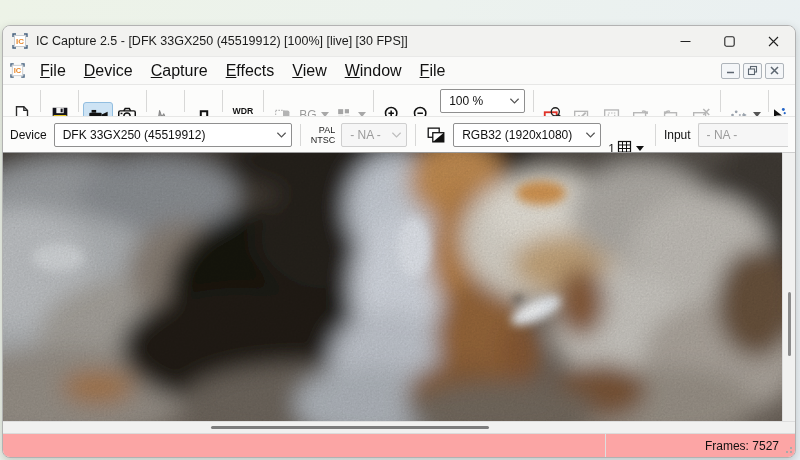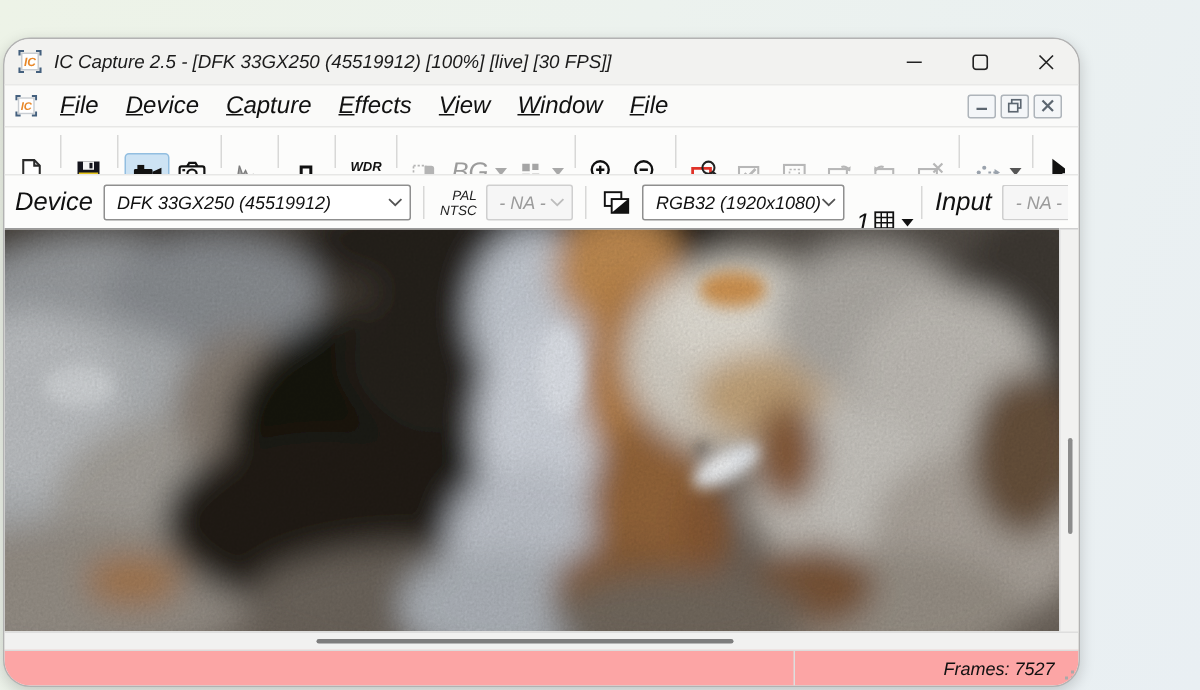--- a/index.html
+++ b/index.html
@@ -1,42 +1,42 @@
 <!DOCTYPE html>
 <html><head>
 <meta charset="utf-8">
 <style>
   html,body{margin:0;padding:0;width:800px;height:460px;overflow:hidden;
     font-family:"Liberation Sans",sans-serif;
     background:linear-gradient(110deg,#edf3e7 0%,#ecf2ee 45%,#e9eff3 100%);}
   *{box-sizing:border-box;}
-  .window{position:absolute;left:2px;top:25px;width:718px;height:433px;
-    background:#f6f6f5;border:1px solid #b2b2b2;border-radius:18px;
-    box-shadow:0 3px 10px rgba(0,0,0,.18);display:flex;flex-direction:column;overflow:hidden;font-style:italic;}
+  .window{position:absolute;left:2px;top:25px;width:794px;height:433px;
+    background:#f6f6f5;border:1px solid #b2b2b2;border-radius:8px;
+    box-shadow:0 3px 10px rgba(0,0,0,.18);display:flex;flex-direction:column;overflow:hidden;}
   
   .titlebar{height:30px;display:flex;align-items:center;padding-left:9px;background:#f2f2f0;flex:0 0 30px;}
   .titlebar .title{font-size:12.5px;color:#1b1b1b;margin-left:8px;white-space:nowrap;}
   .win-controls{margin-left:auto;display:flex;height:100%;}
   .win-btn{width:44px;height:100%;display:flex;align-items:center;justify-content:center;}
   
   .menubar{height:28px;flex:0 0 28px;display:flex;align-items:center;padding:0 7px;background:#fafaf9;border-top:1px solid #e9e9e8;}
   .menu-item{font-size:16px;color:#111;padding:4px 9px;display:inline-block;}
   .menu-item::first-letter{text-decoration:underline;}
   .mdi-controls{margin-left:auto;display:flex;gap:3px;margin-right:4px;}
   .mdi-btn{width:19px;height:16px;border:1px solid #aeb4ba;border-radius:2px;background:#f4f6f8;display:flex;align-items:center;justify-content:center;}
   
   .toolbar{height:32px;flex:0 0 32px;display:flex;align-items:center;padding:0 4px;background:#fcfcfb;border-top:1px solid #e7e7e6;}
   .devicebar{height:36px;flex:0 0 36px;display:flex;align-items:center;padding:0 7px;background:#fcfcfb;border-top:1px solid #e7e7e6;}
-  .tbtn{height:26px;min-width:29px;display:flex;align-items:center;justify-content:flex-start;border:1px solid transparent;border-radius:3px;padding:0 2px;margin-top:28px;}
+  .tbtn{height:26px;min-width:29px;display:flex;align-items:center;justify-content:flex-end;border:1px solid transparent;border-radius:3px;padding:0 2px;margin-top:28px;}
   .tbtn.active{background:#cde3f4;border-color:#92bee0;}
   .sep{width:1px;height:22px;background:#d8d8d7;margin:0 4px;flex:0 0 1px;}
   .combo{height:24px;background:#fff;border:1px solid #8f8f8f;border-radius:2px;display:flex;align-items:center;font-size:12px;color:#111;padding:0 4px 0 8px;}
   .combo .cv{flex:1;white-space:nowrap;overflow:hidden;}
   .combo.disabled{background:#f6f6f6;border-color:#cfcfcf;color:#9b9b9b;}
-  .lbl{font-size:17px;color:#111;}
+  .lbl{font-size:12px;color:#111;}
   .lbl.gray{color:#9b9b9b;}
   .tri-down{width:0;height:0;border-left:4px solid transparent;border-right:4px solid transparent;border-top:5px solid #555;margin-left:4px;}
   .tri-down.gray{border-top-color:#a8a8a8;}
   .palntsc{font-size:9px;line-height:10px;color:#222;text-align:right;margin:0 6px 0 2px;}
   
   .viewport{flex:1 1 auto;display:flex;min-height:0;background:#e9e9e9;}
   .image-area{flex:1 1 auto;position:relative;overflow:hidden;border-top:1px solid #9a9a9a;}
   .image-area svg{display:block;width:100%;height:100%;}
   .vscroll{flex:0 0 13px;background:#f1f1f0;border-left:1px solid #dedede;border-top:1px solid #cfcfcf;position:relative;}
   .vthumb{position:absolute;left:5px;width:3px;height:64px;top:52%;background:#8c8c8c;border-radius:2px;}
@@ -198,20 +198,26 @@
         <line x1="7" y1="10" x2="13" y2="10" stroke="#111" stroke-width="1.7"></line>
         <line x1="14.6" y1="14.6" x2="20" y2="20" stroke="#111" stroke-width="2.4"></line>
       </svg>
     </div>
     <div class="tbtn">
       <svg width="22" height="22" viewBox="0 0 24 24">
         <circle cx="10" cy="10" r="6.2" fill="none" stroke="#111" stroke-width="1.7"></circle>
         <line x1="7" y1="10" x2="13" y2="10" stroke="#111" stroke-width="1.7"></line>
         <line x1="14.6" y1="14.6" x2="20" y2="20" stroke="#111" stroke-width="2.4"></line>
       </svg>
+    </div>
+    <div class="combo" style="width:86px;margin:0 4px">
+      <span class="cv">100 %</span>
+      <svg width="11" height="8" viewBox="0 0 12 8">
+          <polyline points="1.5,1.5 6,6 10.5,1.5" fill="none" stroke="#555" stroke-width="1.3"></polyline>
+        </svg>
     </div>
     <div class="sep"></div>
     <div class="tbtn">
       <svg width="24" height="22" viewBox="0 0 24 24">
         <rect x="3" y="9" width="13" height="10" fill="none" stroke="#e03228" stroke-width="2"></rect>
         <circle cx="14.5" cy="8.5" r="4.4" fill="none" stroke="#222" stroke-width="1.5"></circle>
         <line x1="17.6" y1="11.6" x2="21" y2="15" stroke="#222" stroke-width="2"></line>
       </svg>
     </div>
     <div class="tbtn">

